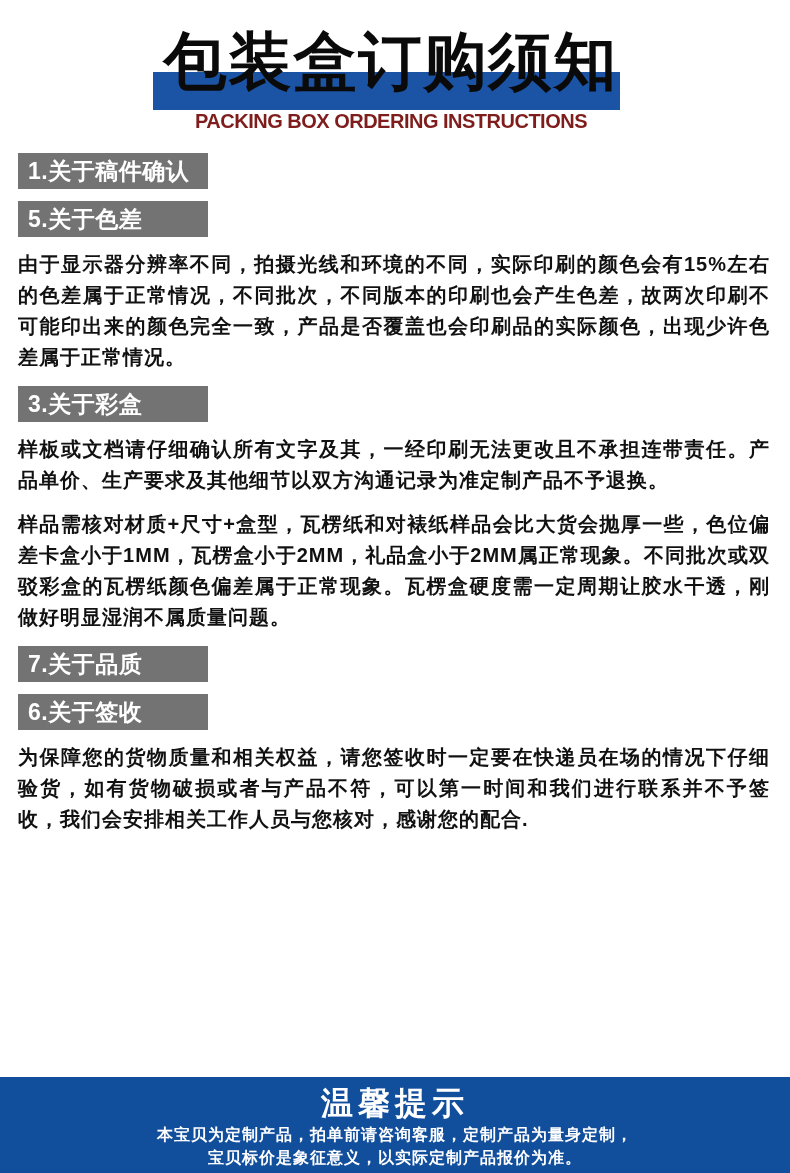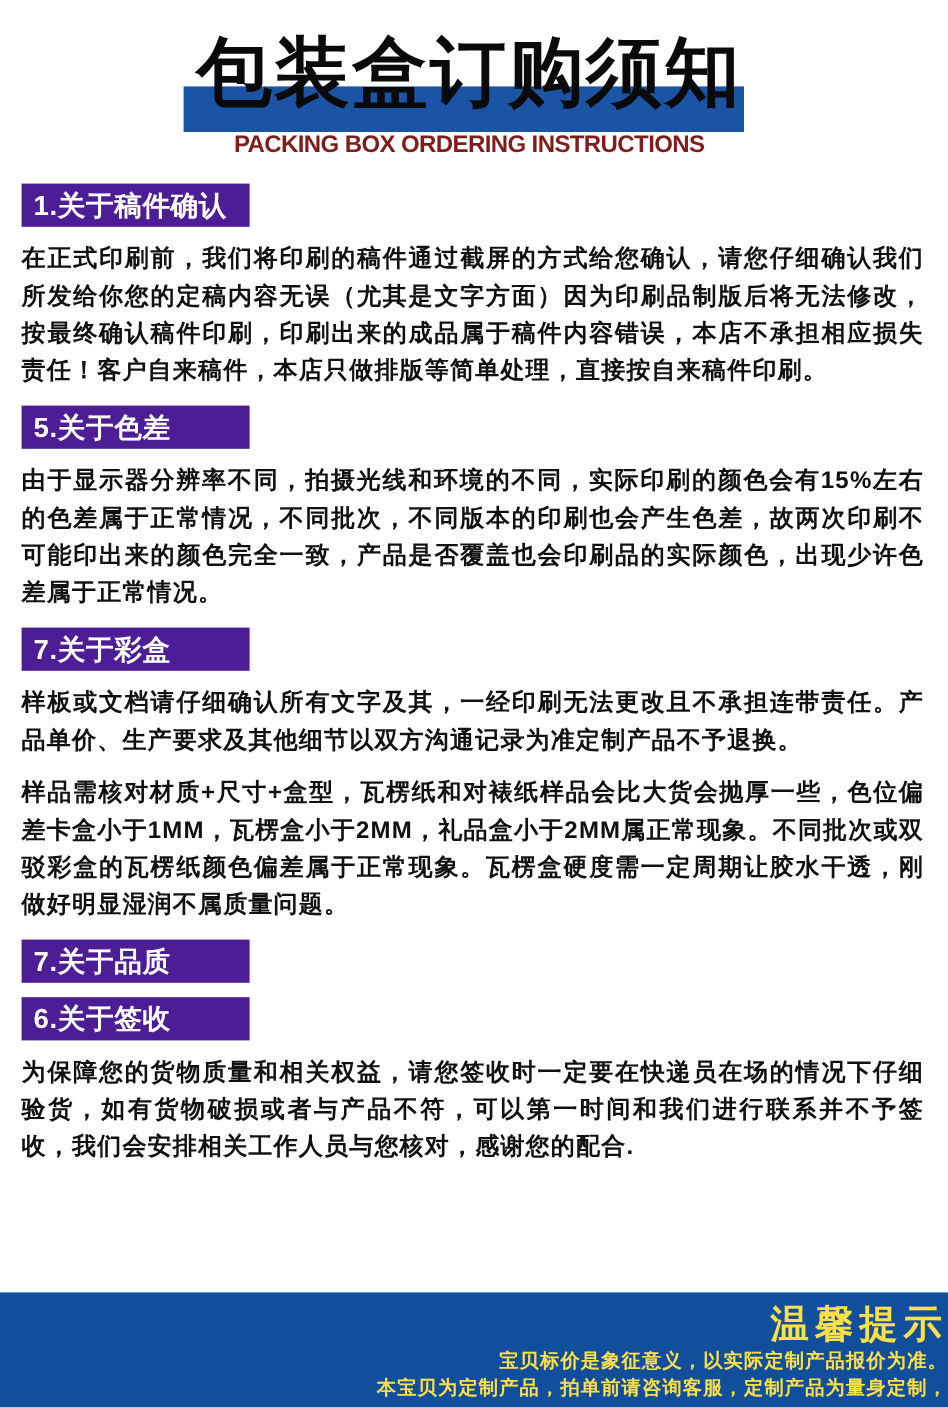--- a/index.html
+++ b/index.html
@@ -52,21 +52,21 @@
     white-space: nowrap;
   }
 
   
   .content {
     padding: 0 20px 0 18px;
   }
   .section-header {
     width: 190px;
     height: 36px;
-    background: #4c1d95;
+    background: #737373;
     color: #ffffff;
     font-size: 23px;
     font-weight: bold;
     line-height: 36px;
     padding-left: 10px;
     letter-spacing: 0.5px;
     margin-bottom: 12px;
     white-space: nowrap;
   }
   .section-body {
@@ -80,22 +80,22 @@
   }
 
   
   .page-footer {
     position: absolute;
     left: 0;
     bottom: 0;
     width: 790px;
     height: 96px;
     background: #114e9c;
-    color: #fde047;
-    text-align: right;
+    color: #ffffff;
+    text-align: center;
     padding-top: 6px;
   }
   .footer-title {
     font-size: 32px;
     font-weight: 900;
     letter-spacing: 5px;
     line-height: 40px;
   }
   .footer-line {
     font-size: 16px;
@@ -111,45 +111,44 @@
 <div class="page-header">
   <div class="title-bar"></div>
   <div class="page-title">包装盒订购须知</div>
   <div class="page-subtitle">PACKING BOX ORDERING INSTRUCTIONS</div>
 </div>
 
 <div class="content">
 
   <div>
     <div class="section-header">1.关于稿件确认</div>
-    <div class="section-body">在正式印刷前，我们将印刷的稿件通过截屏的方式给您确认，请您仔细确认我们所发给你您的定稿内容无误（尤其是文字方面）因为印刷品制版后将无法修改，按最终确认稿件印刷，印刷出来的成品属于稿件内容错误，本店不承担相应损失责任！客户自来稿件，本店只做排版等简单处理，直接按自来稿件印刷。</div>
   </div>
 
   <div>
     <div class="section-header">5.关于色差</div>
     <div class="section-body">由于显示器分辨率不同，拍摄光线和环境的不同，实际印刷的颜色会有15%左右的色差属于正常情况，不同批次，不同版本的印刷也会产生色差，故两次印刷不可能印出来的颜色完全一致，产品是否覆盖也会印刷品的实际颜色，出现少许色差属于正常情况。</div>
   </div>
 
   <div>
-    <div class="section-header">7.关于彩盒</div>
+    <div class="section-header">3.关于彩盒</div>
     <div class="section-body">样板或文档请仔细确认所有文字及其，一经印刷无法更改且不承担连带责任。产品单价、生产要求及其他细节以双方沟通记录为准定制产品不予退换。</div>
   </div>
 
   <div>
     <div class="section-body">样品需核对材质+尺寸+盒型，瓦楞纸和对裱纸样品会比大货会抛厚一些，色位偏差卡盒小于1MM，瓦楞盒小于2MM，礼品盒小于2MM属正常现象。不同批次或双驳彩盒的瓦楞纸颜色偏差属于正常现象。瓦楞盒硬度需一定周期让胶水干透，刚做好明显湿润不属质量问题。</div>
   </div>
 
   <div>
     <div class="section-header">7.关于品质</div>
   </div>
 
   <div>
     <div class="section-header">6.关于签收</div>
     <div class="section-body">为保障您的货物质量和相关权益，请您签收时一定要在快递员在场的情况下仔细验货，如有货物破损或者与产品不符，可以第一时间和我们进行联系并不予签收，我们会安排相关工作人员与您核对，感谢您的配合.</div>
   </div>
 
 </div>
 
 <div class="page-footer">
   <div class="footer-title">温馨提示</div>
+  <div class="footer-line">本宝贝为定制产品，拍单前请咨询客服，定制产品为量身定制，</div>
   <div class="footer-line">宝贝标价是象征意义，以实际定制产品报价为准。</div>
-  <div class="footer-line">本宝贝为定制产品，拍单前请咨询客服，定制产品为量身定制，</div>
 </div>
 
 </body></html>

